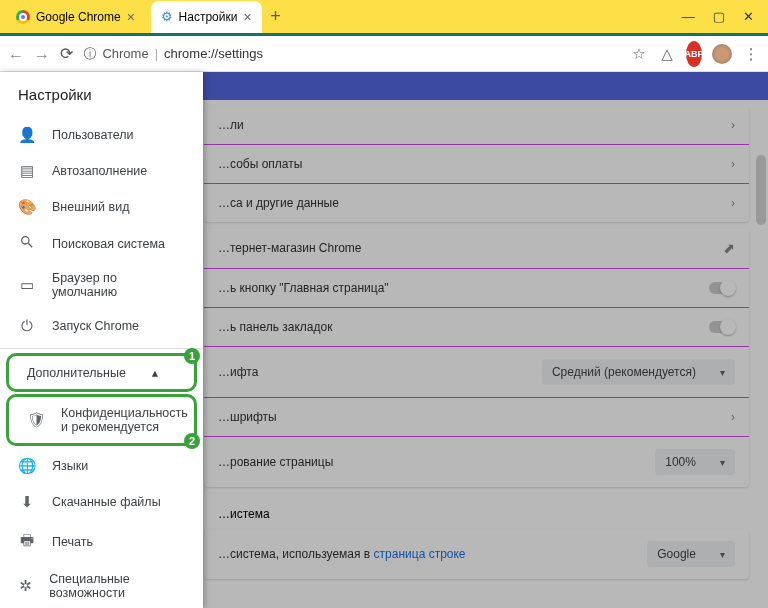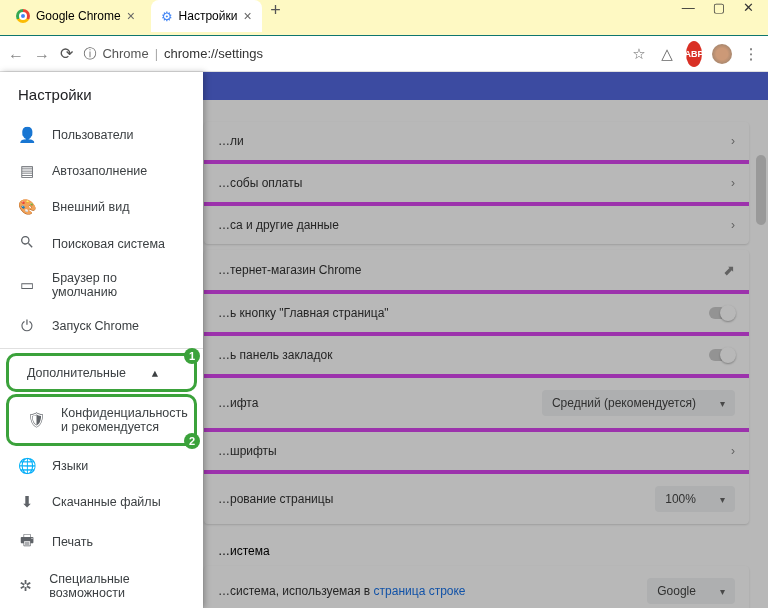--- a/index.html
+++ b/index.html
@@ -1,19 +1,19 @@
 <!DOCTYPE html>
 <html><head>
 <meta charset="utf-8">
 <style>
 * { margin: 0; padding: 0; box-sizing: border-box; font-family: "Segoe UI", Arial, sans-serif; }
 body { width: 768px; height: 608px; overflow: hidden; background: #fff; position: relative; }
 
 
-.titlebar { height: 36px; display: flex; border-bottom: 1px solid #0f766e; background: #fef9c3; }
+.titlebar { height: 36px; display: flex; align-items: center; border-bottom: 3px solid #0f766e; background: #fde047; }
 .tab { height: 32px; display: flex; align-items: center; padding: 0 10px; font-size: 12px; border-radius: 8px 8px 0 0; margin-left: 6px; gap: 6px; }
 .tab.active { background: #fff; }
 .tab .close { color: #666; font-size: 14px; }
 .newtab { width: 28px; text-align: center; color: #555; font-size: 18px; }
 .winctrl { margin-left: auto; display: flex; gap: 18px; padding-right: 14px; color: #333; font-size: 13px; }
 .favicon { width: 14px; height: 14px; border-radius: 50%; display: inline-block; }
 .fav-chrome { background: conic-gradient(#ea4335 0 120deg, #fbbc05 120deg 240deg, #34a853 240deg 360deg); position: relative; }
 .fav-chrome::after { content:""; position:absolute; inset:3px; border-radius:50%; background:#4285f4; border:2px solid #fff; }
 .fav-gear { color:#4285f4; font-size:13px; }
 
@@ -26,23 +26,23 @@
 .addr .sep { color:#aaa; }
 .addr .path { color:#333; }
 .toolbar .spacer { flex:1; }
 .tbicon { width:18px; text-align:center; color:#666; font-size:15px; }
 .abp { width:16px; height:26px; border-radius:50%; background:#d93025; color:#fff; font-size:9px; display:flex; align-items:center; justify-content:center; font-weight:bold; }
 .avatar { width:20px; height:20px; border-radius:50%; background: radial-gradient(circle, #c97 40%, #876 100%); }
 
 
 .appbar { height: 28px; background: #3c4ba1; display:flex; align-items:center; color:#fff; font-size:12px; padding-left: 82px; }
 .content { position: absolute; top: 100px; left: 0; right: 0; bottom: 0; background: rgba(0,0,0,0.28); }
-.main { position:absolute; top:100px; left:200px; right:15px; bottom:0; padding: 16px 2px; overflow:hidden; font-size:12px; color:#333; }
+.main { position:absolute; top:100px; left:200px; right:15px; bottom:0; padding: 0 2px; overflow:hidden; font-size:12px; color:#333; }
 .card { background:#fff; border-radius:4px; margin: 6px 2px; box-shadow: 0 1px 2px rgba(0,0,0,0.15); }
-.row { display:flex; align-items:center; padding: 12px 14px; border-top:4px solid #d946ef; }
+.row { display:flex; align-items:center; padding: 12px 14px; border-top:1px solid #d946ef; }
 .row:first-child { border-top:none; }
 .row .txt { flex:1; white-space:nowrap; overflow:hidden; }
 .row .caret { color:#888; font-size:12px; }
 .ext { color:#888; font-size:14px; }
 .toggle { width:26px; height:12px; border-radius:6px; background:#ccc; position:relative; }
 .toggle::after { content:""; position:absolute; right:-1px; top:-2px; width:16px; height:16px; border-radius:50%; background:#fff; box-shadow:0 1px 2px rgba(0,0,0,0.3); }
 .select { background:#f1f3f4; border-radius:4px; padding:6px 10px; font-size:12px; color:#444; display:flex; align-items:center; gap:24px; }
 .select .dd { color:#666; font-size:10px; }
 .section-title { padding: 14px 16px 2px; font-size:12px; color:#000000; }
 .link { color:#1a73e8; }

